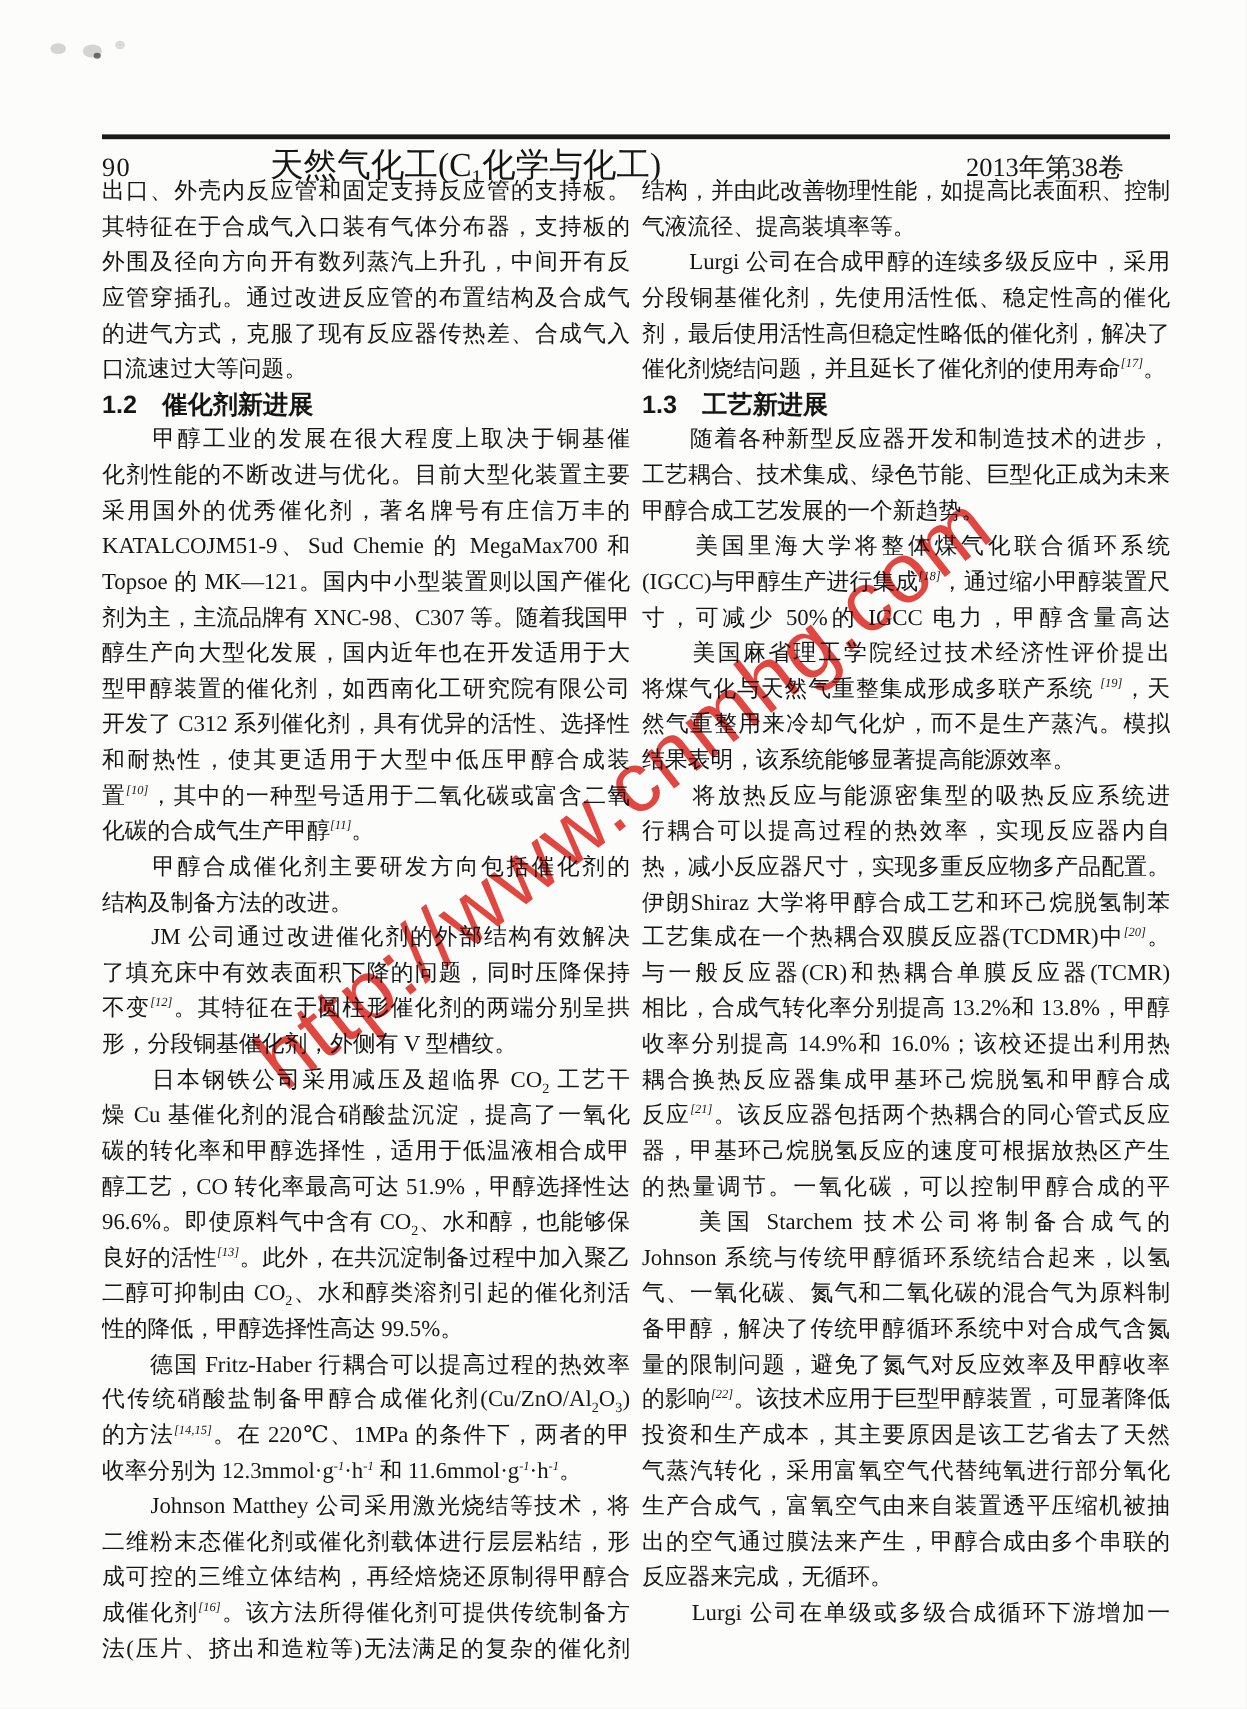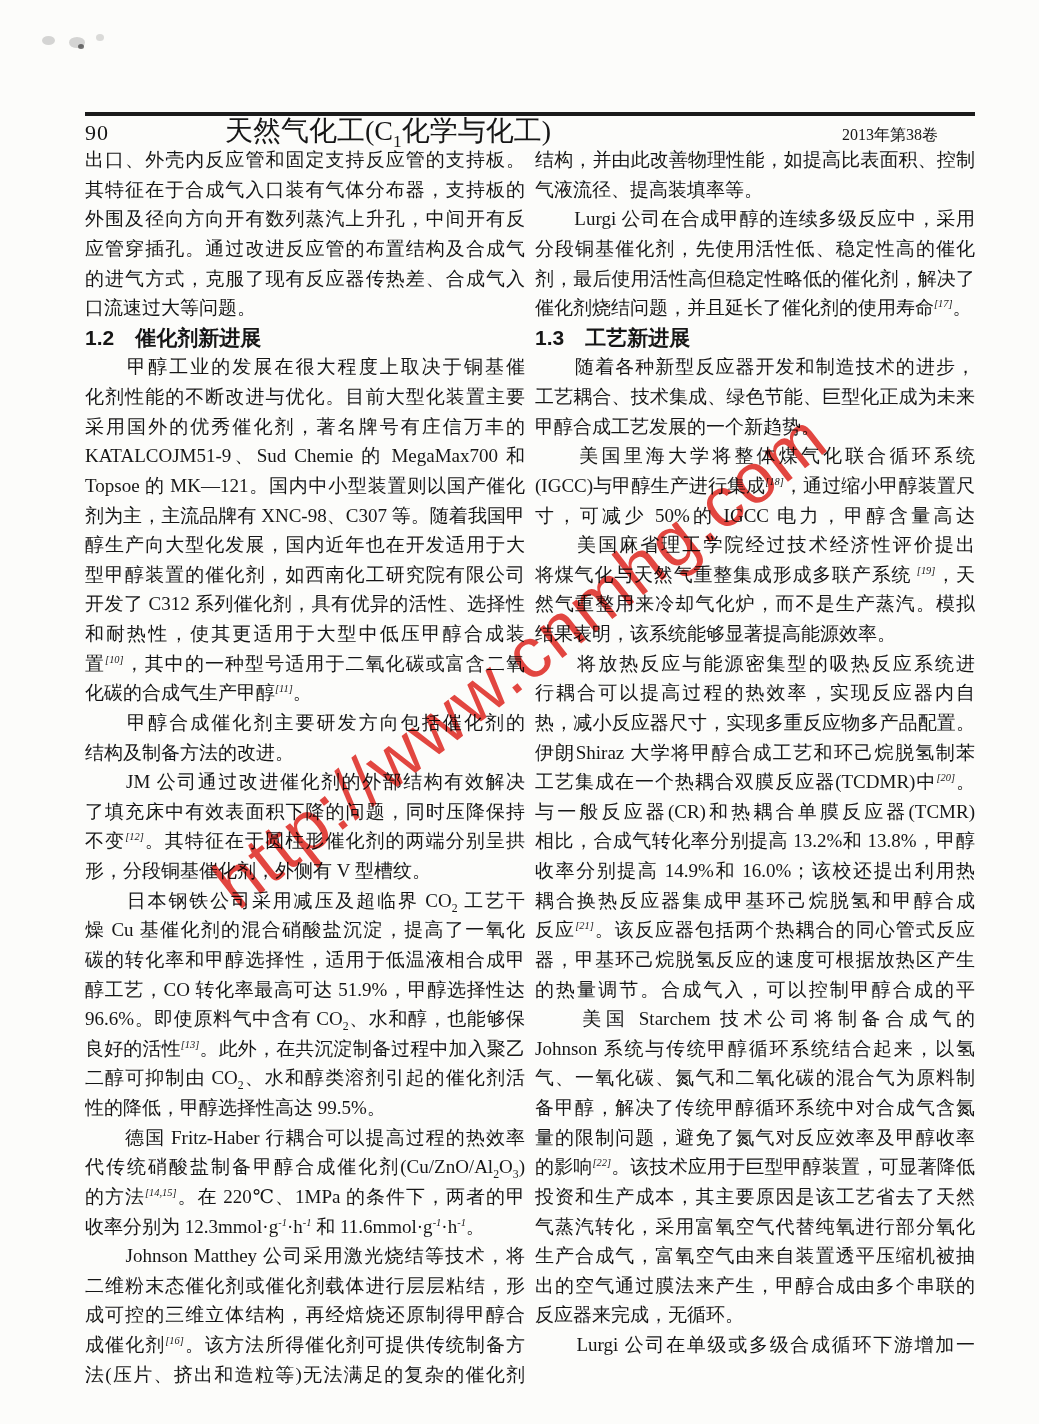--- a/index.html
+++ b/index.html
@@ -9,21 +9,21 @@
     font-family:"Liberation Serif","DejaVu Serif",serif;
     color:#161616; overflow:hidden;
     margin:0 auto;
   }
   .header {
     position:absolute; left:85px; top:80px; width:890px;
     display:flex; align-items:baseline; font-size:21px;
   }
   .header .pageno { flex:0 0 140px; font-size:22px; letter-spacing:1px; }
   .header .jtitle { flex:1 1 auto; text-align:left; font-size:28px;margin-top:28px; }
-  .header .issue { flex:0 0 170px; text-align:center; font-size:16px;margin-top:45px; }
+  .header .issue { flex:0 0 170px; text-align:left; font-size:22px;margin-top:45px; }
   .rule { position:absolute; left:85px; top:112px; width:890px; height:3.5px; background:#1b1b1b; }
   .col { position:absolute; top:145px; width:440px; }
   .col-left  { left:85px; }
   .col-right { left:535px; }
   .ln {
     height:29.64px; line-height:29.64px; font-size:19px;
     overflow:hidden; text-align:justify; white-space:normal;
   }
   .ln.f { text-align-last:justify; }
   .ln.e { text-align-last:left; }
@@ -131,21 +131,21 @@
       <div class="ln f">行耦合可以提高过程的热效率，实现反应器内自</div>
       <div class="ln f">热，减小反应器尺寸，实现多重反应物多产品配置。</div>
       <div class="ln f">伊朗Shiraz 大学将甲醇合成工艺和环己烷脱氢制苯</div>
       <div class="ln f">工艺集成在一个热耦合双膜反应器(TCDMR)中<sup>[20]</sup>。</div>
       <div class="ln f">与一般反应器(CR)和热耦合单膜反应器(TCMR)</div>
       <div class="ln f">相比，合成气转化率分别提高 13.2%和 13.8%，甲醇</div>
       <div class="ln f">收率分别提高 14.9%和 16.0%；该校还提出利用热</div>
       <div class="ln f">耦合换热反应器集成甲基环己烷脱氢和甲醇合成</div>
       <div class="ln f">反应<sup>[21]</sup>。该反应器包括两个热耦合的同心管式反应</div>
       <div class="ln f">器，甲基环己烷脱氢反应的速度可根据放热区产生</div>
-      <div class="ln f">的热量调节。合成气入，可以控制甲醇合成的平</div>
+      <div class="ln f">的热量调节。一氧化碳，可以控制甲醇合成的平</div>
       <div class="ln f">　　美国 Starchem 技术公司将制备合成气的</div>
       <div class="ln f">Johnson 系统与传统甲醇循环系统结合起来，以氢</div>
       <div class="ln f">气、一氧化碳、氮气和二氧化碳的混合气为原料制</div>
       <div class="ln f">备甲醇，解决了传统甲醇循环系统中对合成气含氮</div>
       <div class="ln f">量的限制问题，避免了氮气对反应效率及甲醇收率</div>
       <div class="ln f">的影响<sup>[22]</sup>。该技术应用于巨型甲醇装置，可显著降低</div>
       <div class="ln f">投资和生产成本，其主要原因是该工艺省去了天然</div>
       <div class="ln f">气蒸汽转化，采用富氧空气代替纯氧进行部分氧化</div>
       <div class="ln f">生产合成气，富氧空气由来自装置透平压缩机被抽</div>
       <div class="ln f">出的空气通过膜法来产生，甲醇合成由多个串联的</div>

